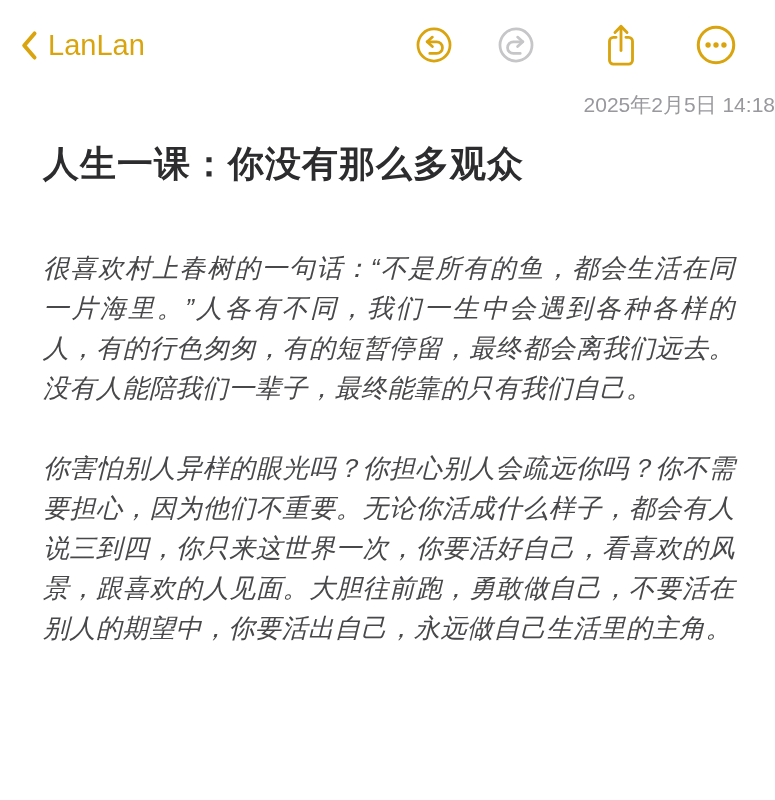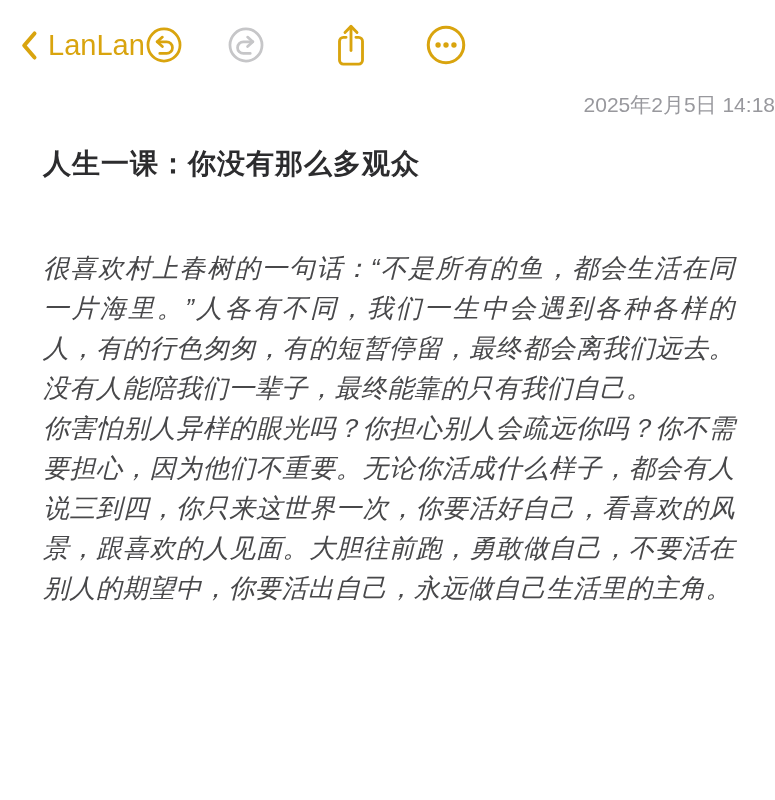--- a/index.html
+++ b/index.html
@@ -11,21 +11,21 @@
   .screen {
     width: 775px;
     height: 800px;
     background: #ffffff;
     overflow: hidden;
   }
 
   
   .toolbar {
     display: flex;
-    justify-content: flex-start;
+    justify-content: space-between;
     align-items: center;
     padding: 14px 38px 0 18px;
     height: 76px;
   }
   .back-button {
     display: flex;
     align-items: center;
     gap: 9px;
     color: #D9A40E;
     font-size: 29px;
@@ -58,38 +58,38 @@
 
   
   .note-date {
     text-align: right;
     color: #98989D;
     font-size: 21px;
     margin-top: 15px;
   }
   .note-title {
     margin: 21px 42px 0 43px;
-    font-size: 28px;
+    font-size: 36px;
     line-height: 48px;
     font-weight: 700;
     letter-spacing: 1px;
     color: #2C2C2E;
   }
   .note-body {
     margin: 60px 40px 0 43px;
     font-style: italic;
   }
   .note-paragraph {
     color: #48484A;
     font-size: 26px;
     line-height: 40px;
     text-align: justify;
     letter-spacing: 0.5px;
   }
-  .note-paragraph + .note-paragraph { }
+  .note-paragraph + .note-paragraph { margin-top: 40px; }
 </style>
 </head>
 <body>
 
 <div class="screen">
 
   <div class="toolbar">
     <button class="back-button">
       <span>
         <svg width="21" height="31" viewBox="0 0 24 36" fill="none">

